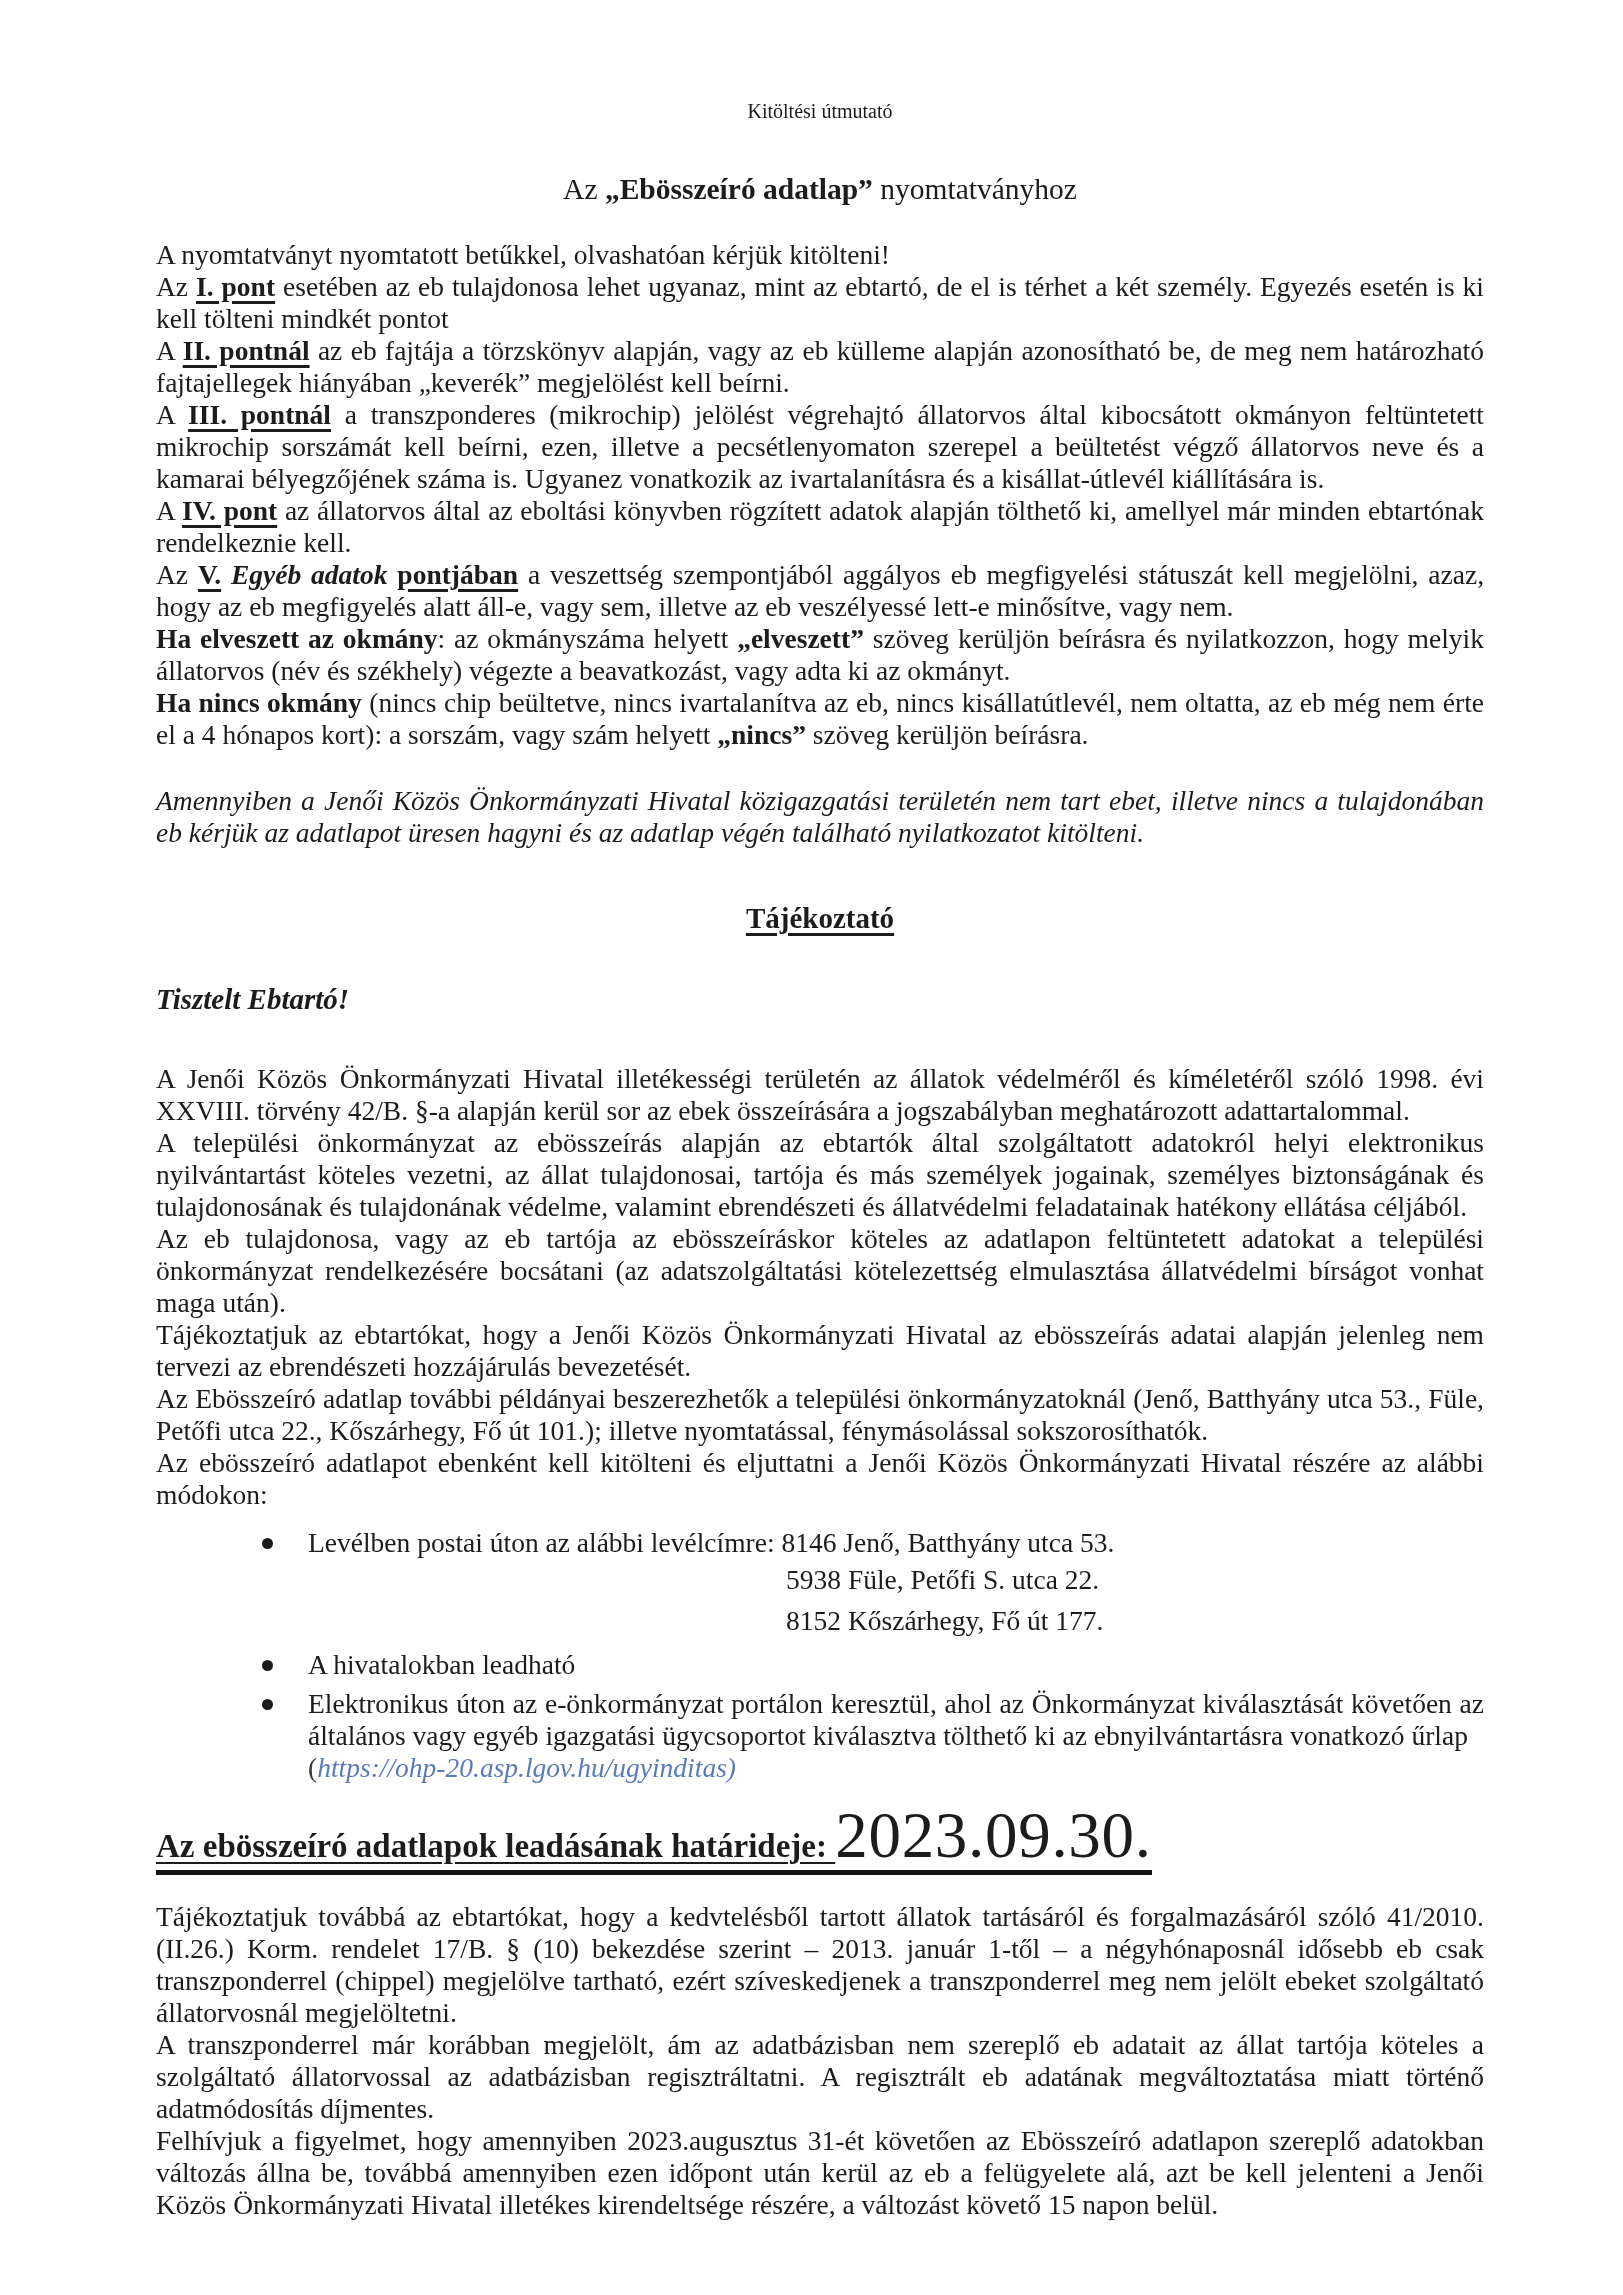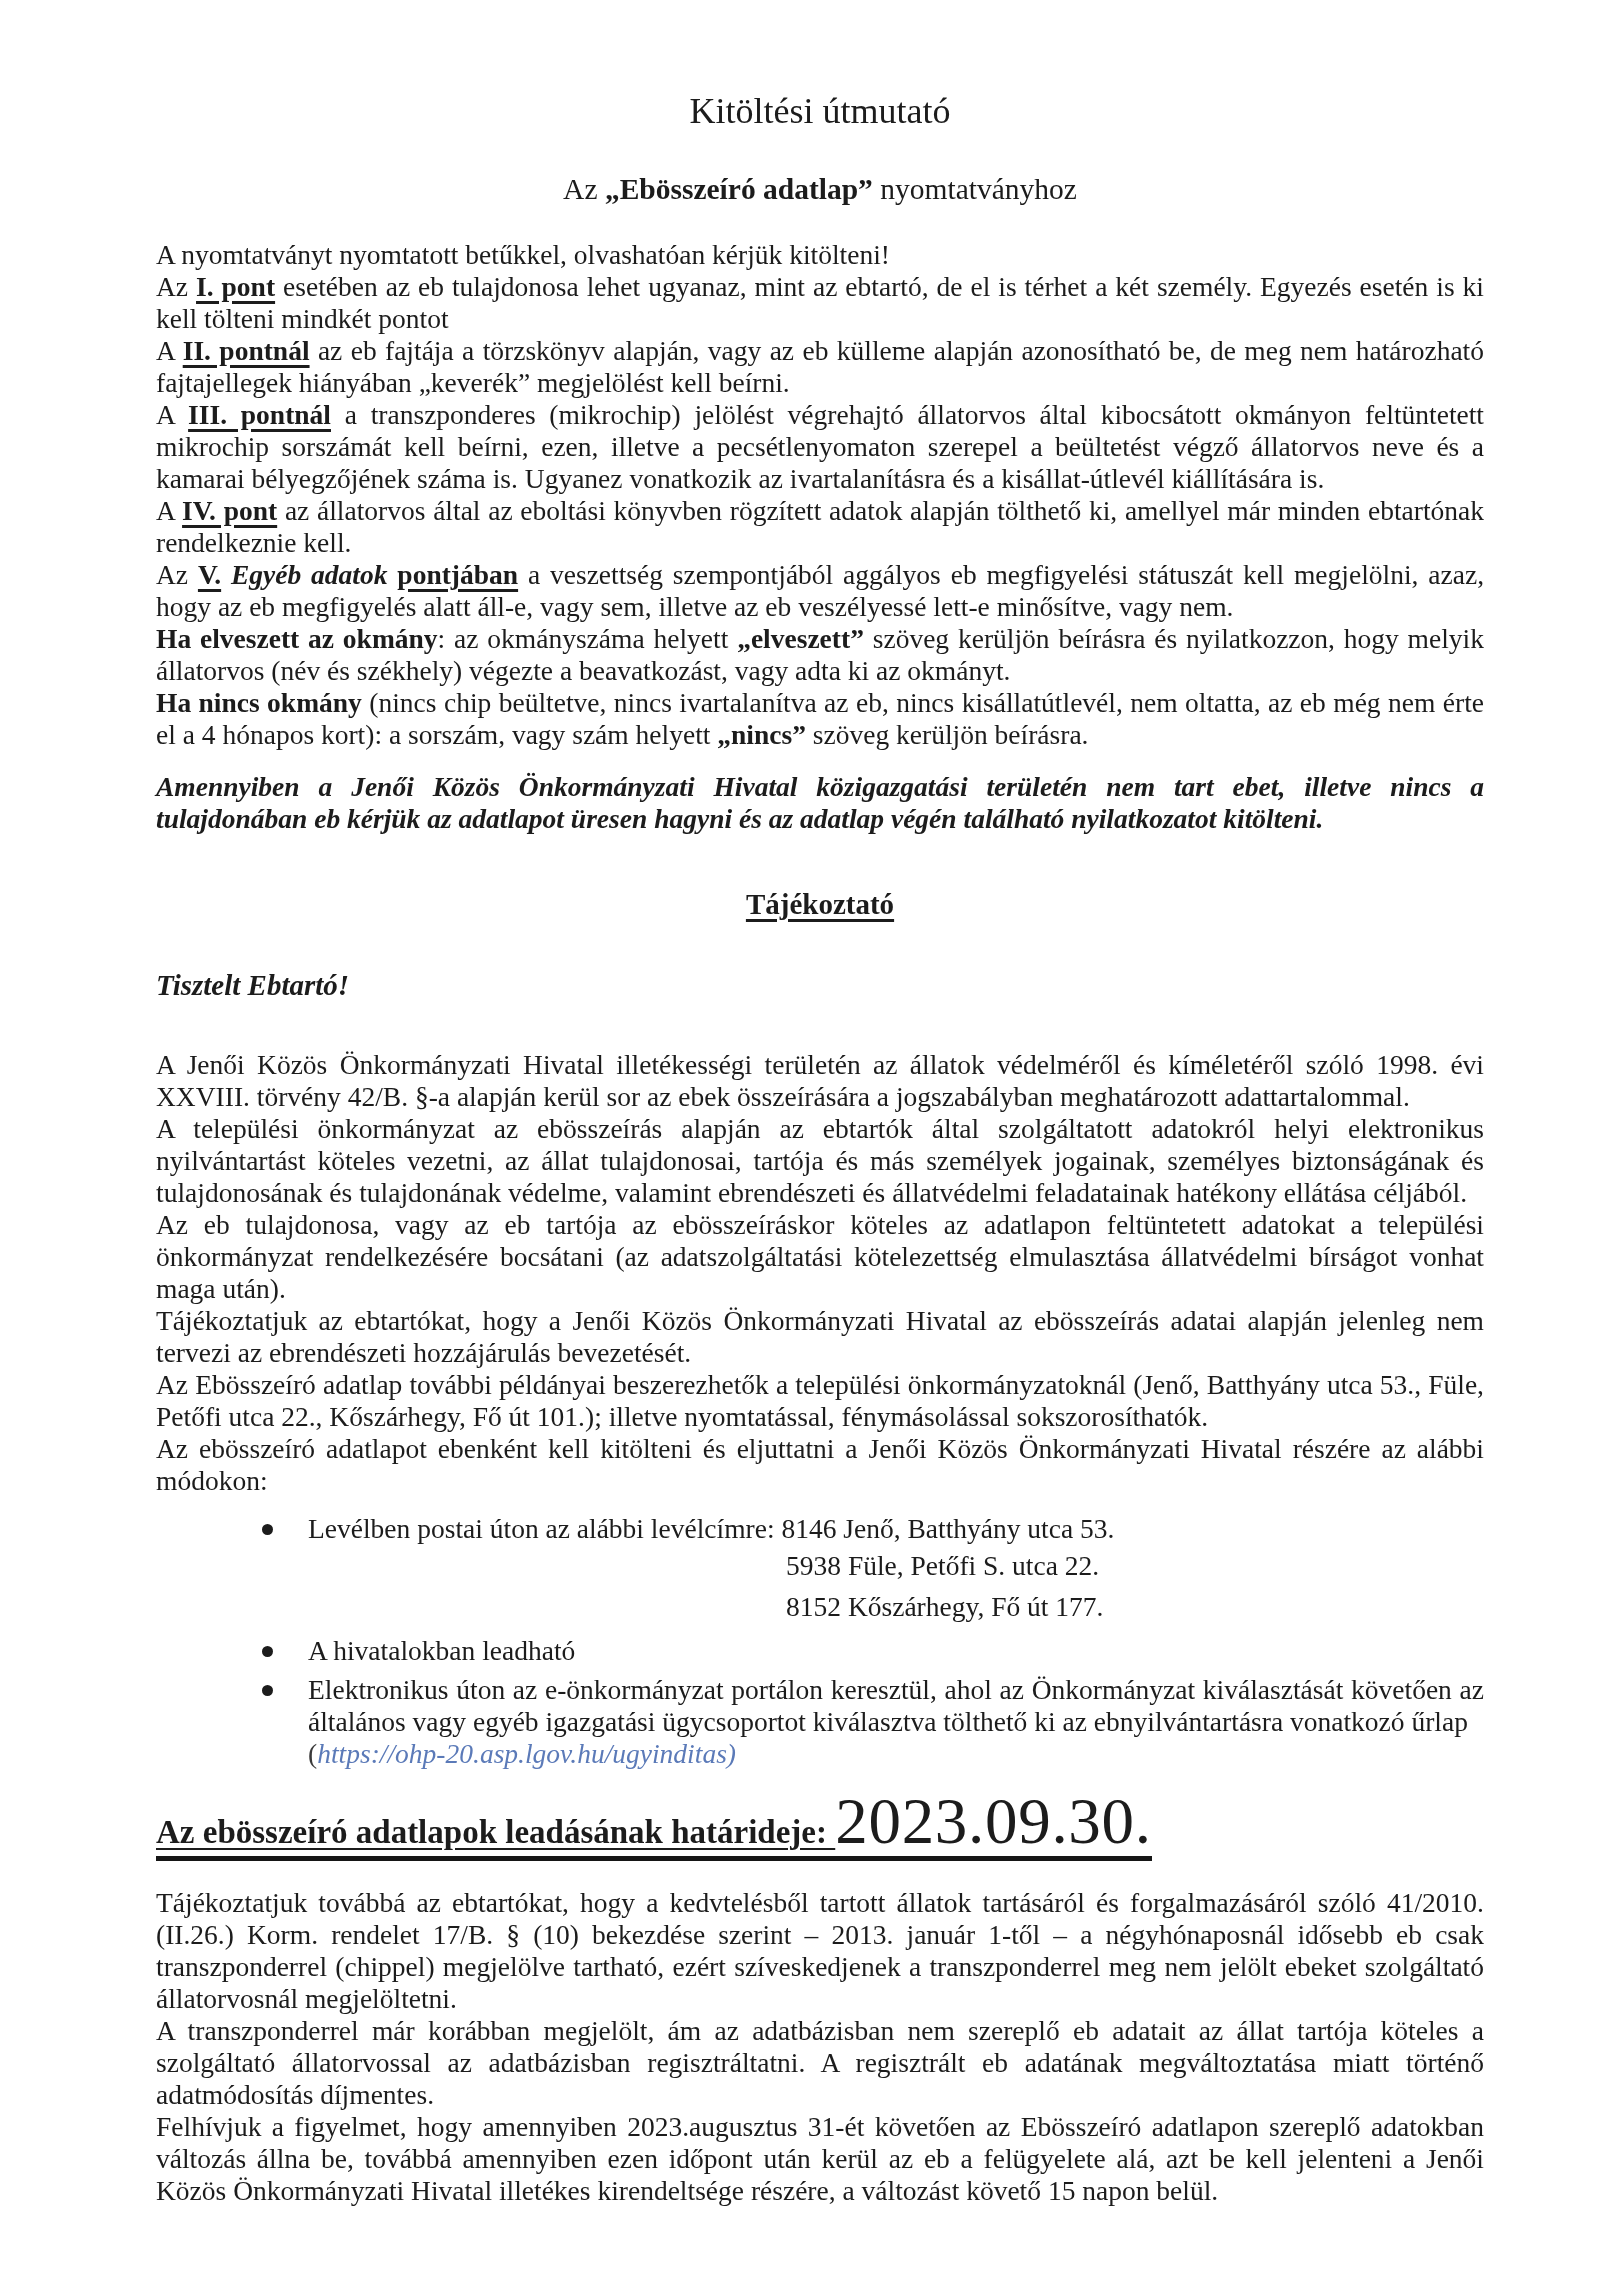--- a/index.html
+++ b/index.html
@@ -11,37 +11,37 @@
     background:#ffffff;
     color:#1c1c1c;
     font-family:"Liberation Serif","DejaVu Serif",serif;
     font-size:27.5px;
     line-height:32px;
     padding:93px 139px 0 156px;
     overflow:hidden;
   }
   .doc-title{
     text-align:center;
-    font-size:36px;
+    font-size:20px;
     line-height:37px;
     font-weight:400;
     margin:0;
   }
   .doc-subtitle{
     text-align:center;
     font-size:29.5px;
     line-height:34px;
     margin:42px 0 0 0;
   }
   .intro-block{margin-top:33px;}
   p.body-p{margin:0;text-align:justify;}
   .notice-p{
-    margin:20px 0 0 0;
+    margin:34px 0 0 0;
     text-align:justify;
-    font-weight:700;
+    font-weight:400;
     font-style:italic;
   }
   .section-heading{
     margin:52px 0 0 0;
     text-align:center;
     font-size:29px;
     line-height:34px;
     font-weight:700;
   }
   .section-heading .hd{

